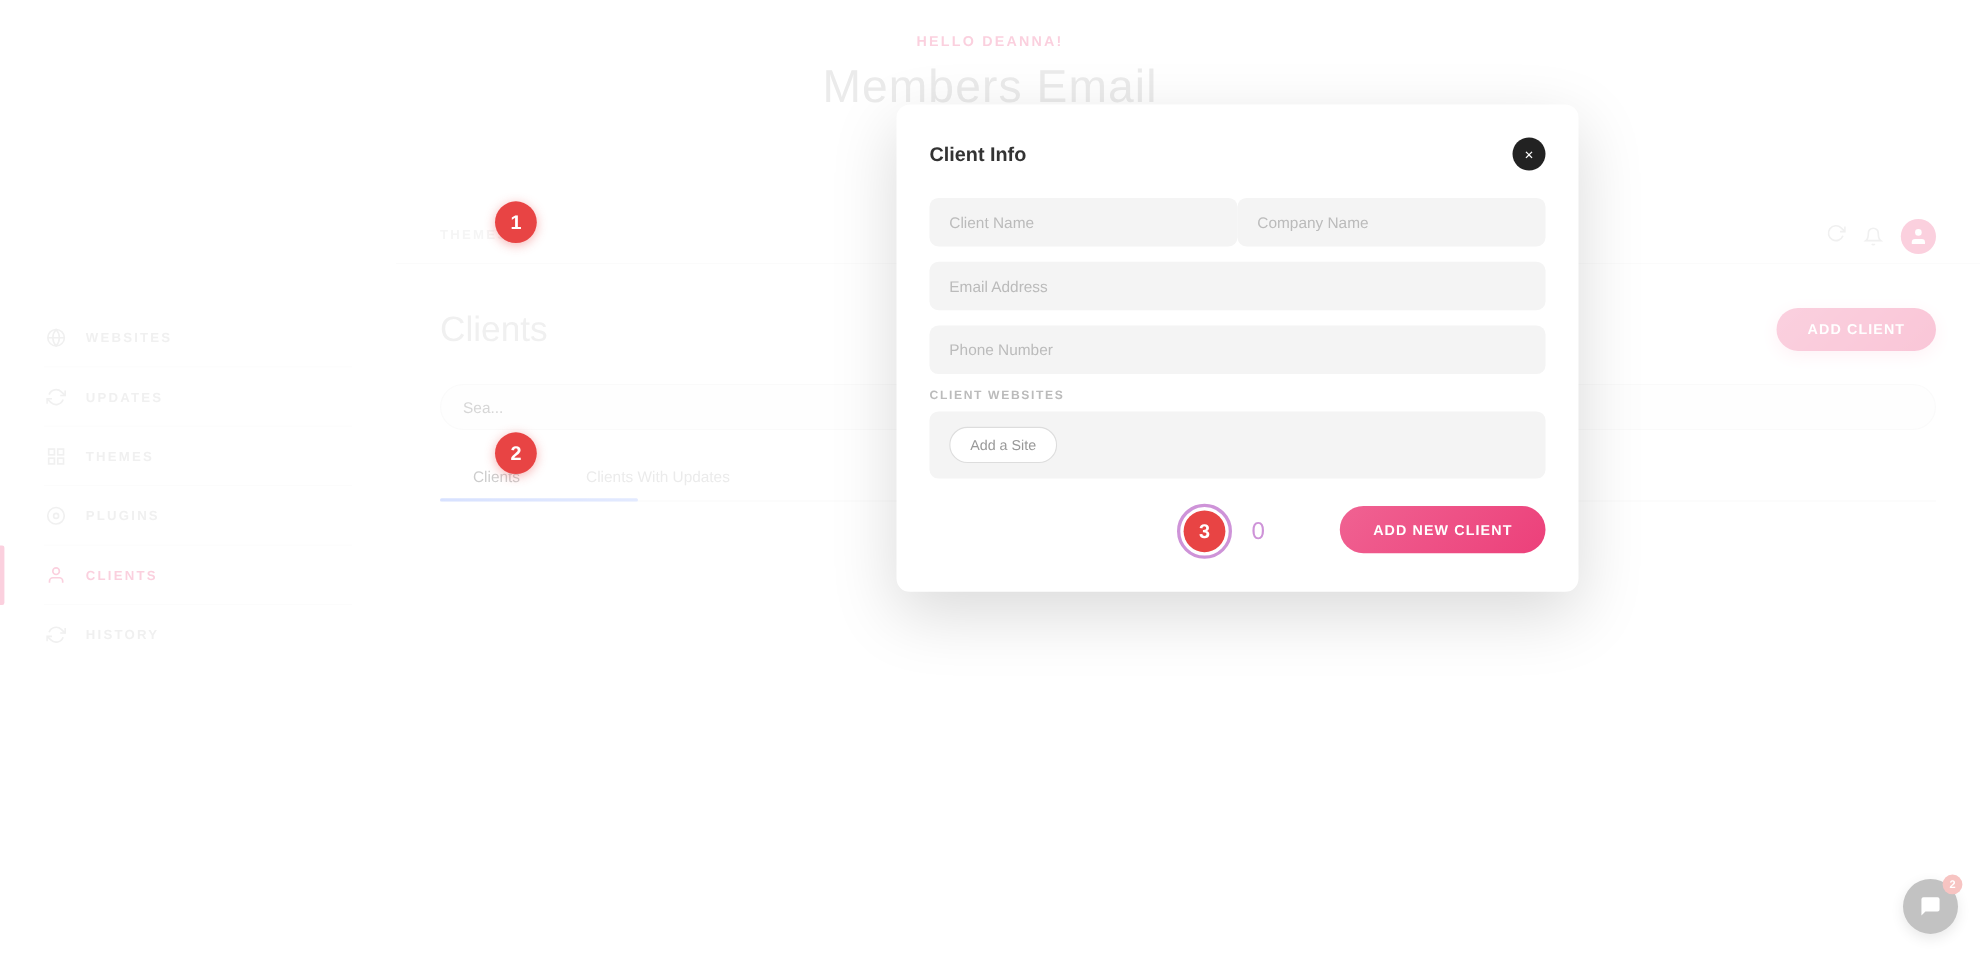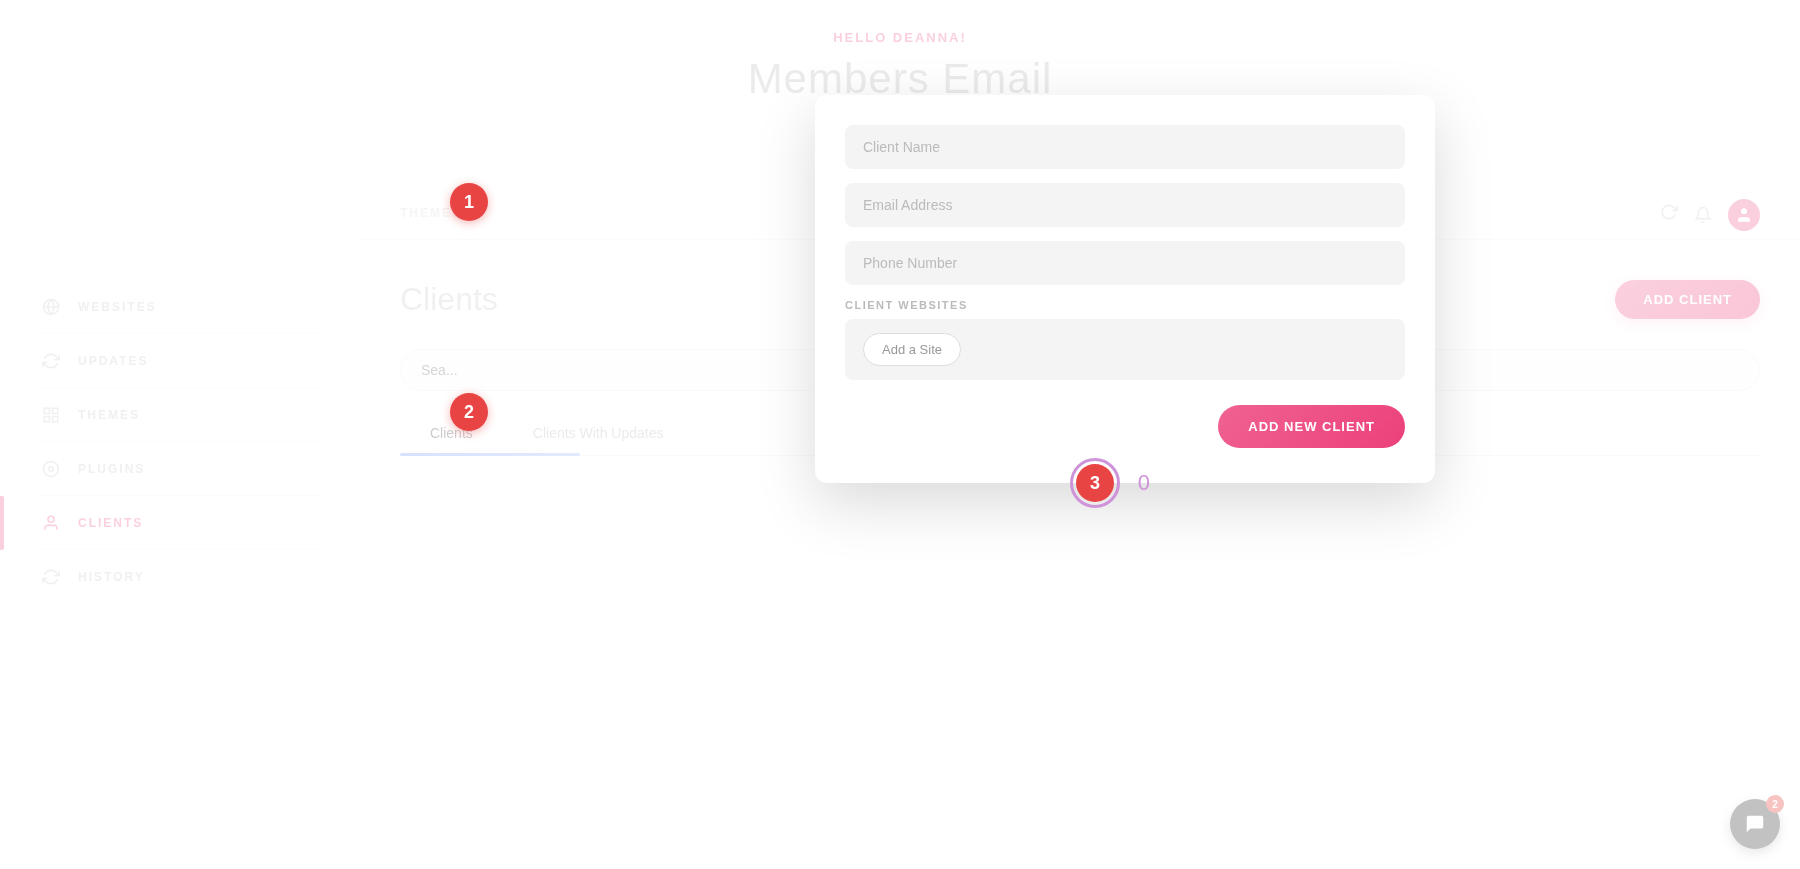--- a/index.html
+++ b/index.html
@@ -597,23 +597,30 @@
       <span>Clients With Updates</span>
     </div>
     <div class="tab-underline"></div>
   </div>
 
 </div>
 
 <div class="modal-overlay"></div>
 
 <div class="modal">
+  <div class="modal-header">
+    <span class="modal-title">Client Info</span>
+    <button class="modal-close">
+      <span>×</span>
+    </button>
+  </div>
 
   <div class="form-row">
     <input class="form-input" placeholder="Client Name" style="">
+    <input class="form-input" placeholder="Company Name" style="">
   </div>
 
   <div class="form-row">
     <input class="form-input full-width" placeholder="Email Address" style="">
   </div>
 
   <div class="form-row">
     <input class="form-input full-width" placeholder="Phone Number" style="">
   </div>
 

